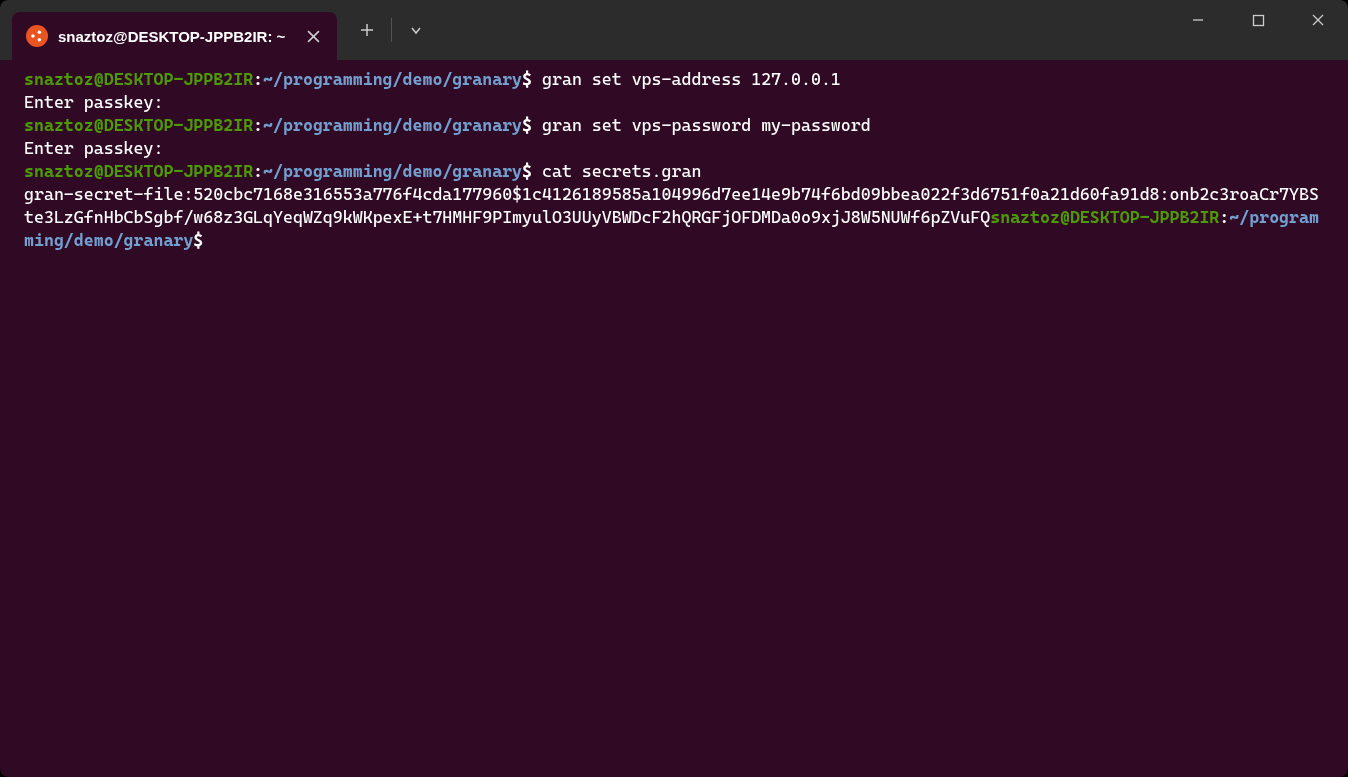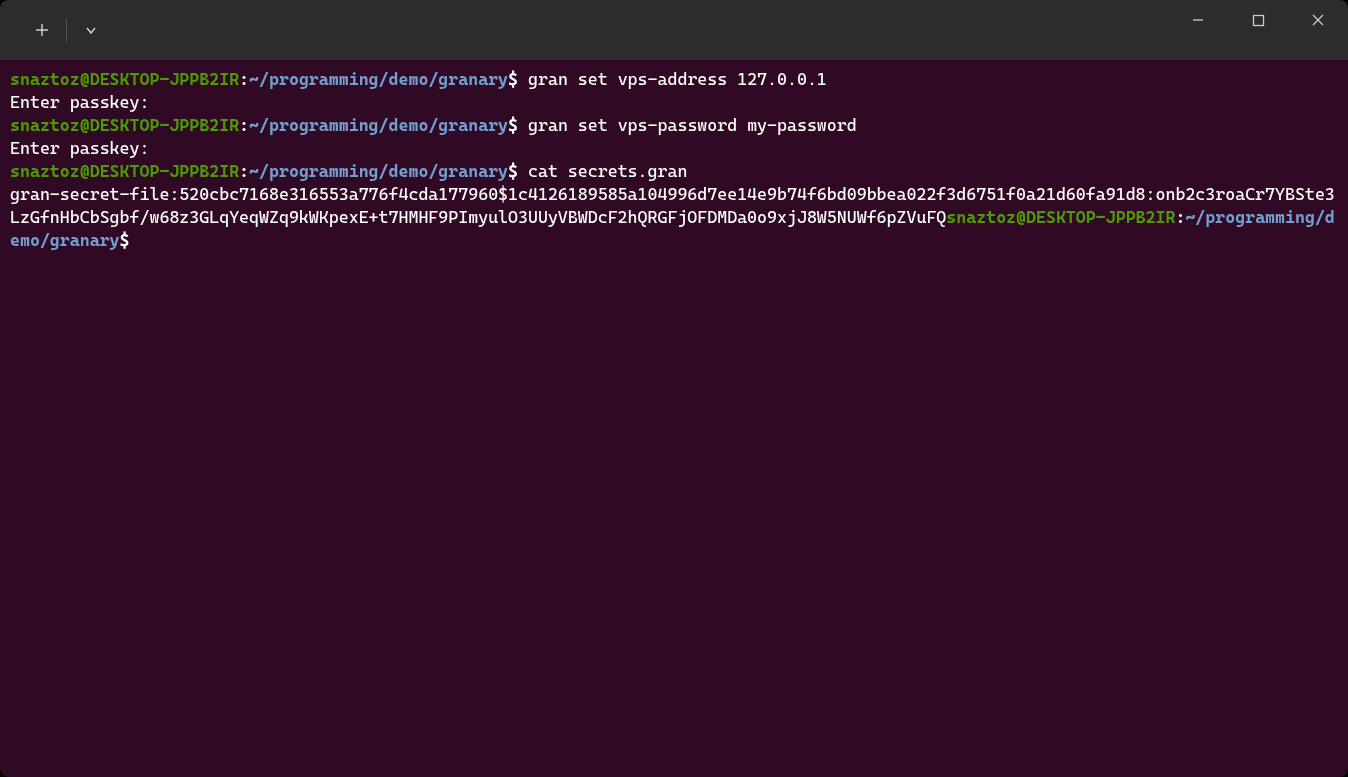--- a/index.html
+++ b/index.html
@@ -118,40 +118,55 @@
       justify-content: center;
       cursor: pointer;
     }
     .wc-btn svg {
       stroke: #ccc;
       fill: none;
       stroke-width: 1.3;
     }
     .terminal {
       flex: 1;
-      padding: 8px 10px;
+      padding: 8px 24px;
       font-size: 17px;
       line-height: 23px;
       color: #fff;
       word-break: break-all;
       white-space: pre-wrap;
       font-weight: 500;
     }
     .prompt-user { color: #4E9A06; font-weight: bold; }
     .prompt-path { color: #729FCF; font-weight: bold; }
     .prompt-colon { color: #fff; font-weight: bold; }
     .prompt-dollar { color: #fff; font-weight: bold; }
     .cmd { color: #fff; }
     .output { color: #fff; }
   </style>
 </head>
 <body>
 
 <div class="window">
   <div class="titlebar">
+    <div class="tab">
+      <div class="tab-icon">
+        <svg viewBox="0 0 24 24">
+            <circle cx="5" cy="12" r="3" fill="#fff"></circle>
+            <circle cx="16" cy="5.5" r="3" fill="#fff"></circle>
+            <circle cx="16" cy="18.5" r="3" fill="#fff"></circle>
+          </svg>
+      </div>
+      <span class="tab-title">snaztoz@DESKTOP-JPPB2IR: ~</span>
+      <div class="tab-close">
+        <svg viewBox="0 0 12 12">
+            <path d="M1 1 L11 11 M11 1 L1 11"></path>
+          </svg>
+      </div>
+    </div>
     <div class="titlebar-actions">
       <div class="titlebar-btn">
         <svg width="14" height="14" viewBox="0 0 14 14">
             <path d="M7 1 V13 M1 7 H13" stroke-width="1.5"></path>
           </svg>
       </div>
       <div class="divider"></div>
       <div class="titlebar-btn">
         <svg width="14" height="14" viewBox="0 0 14 14">
             <path d="M3 5 L7 10 L11 5" stroke-width="1.5"></path>

